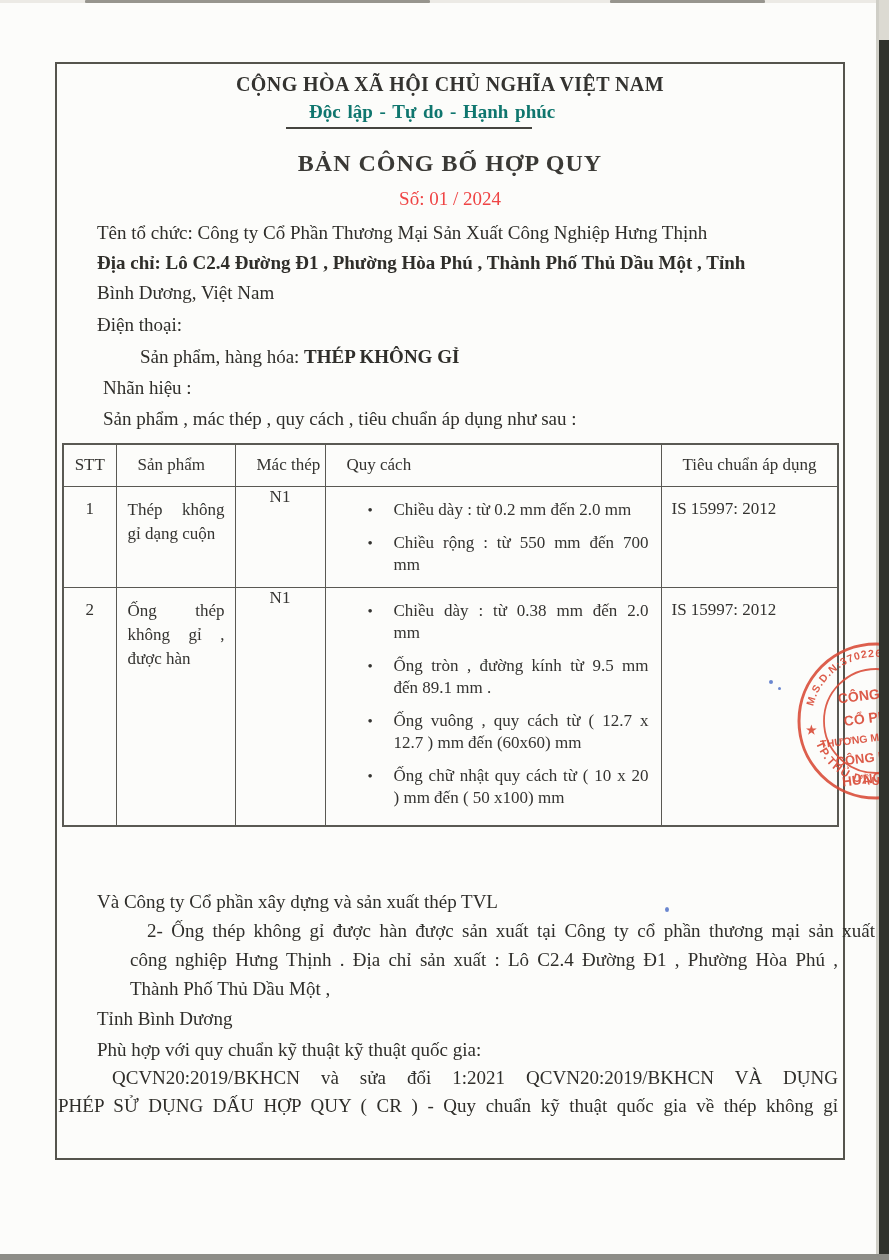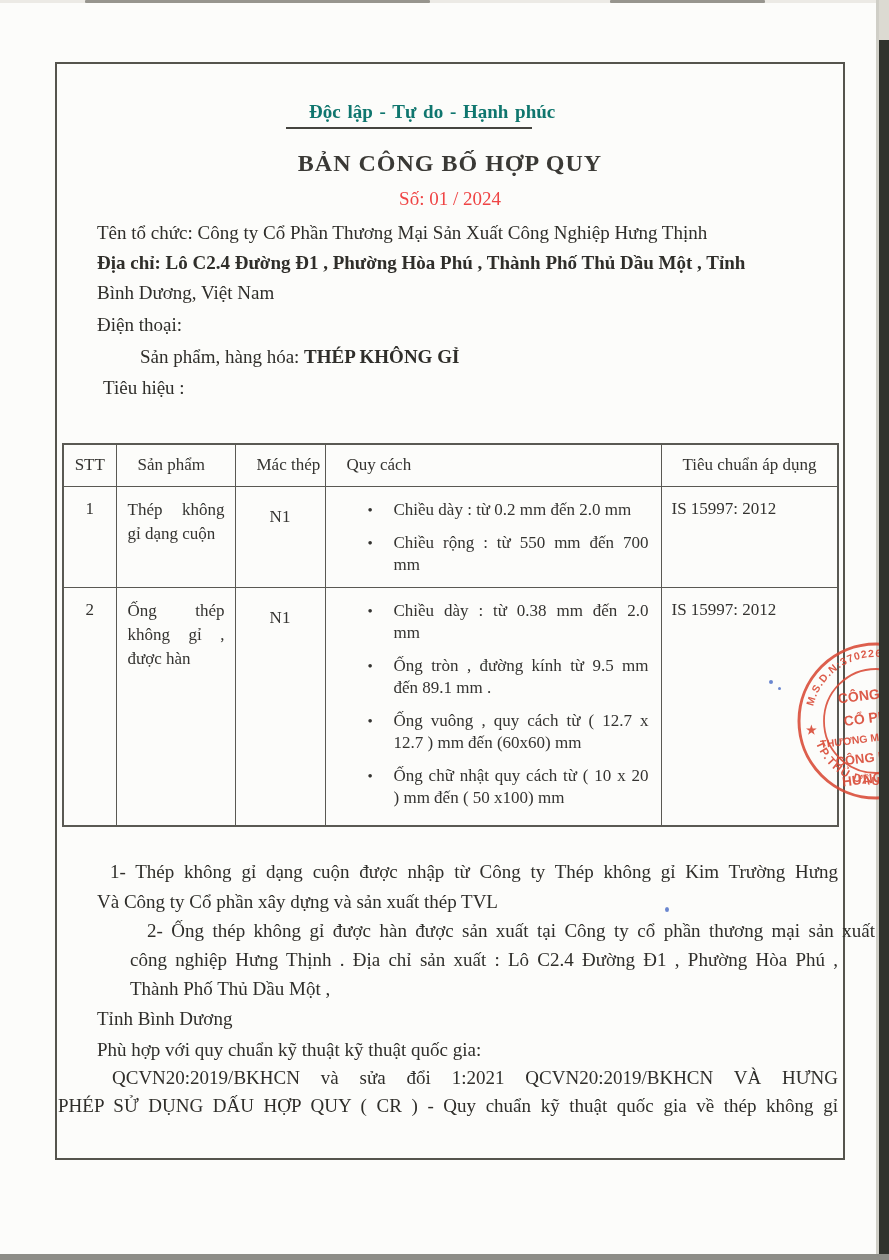--- a/index.html
+++ b/index.html
@@ -38,21 +38,21 @@
   table.spec,table.spec td,table.spec th{border:1.5px solid #5a5953;}
   table.spec{border-width:2px;}
   th,td{vertical-align:top;padding:0;font-weight:normal;text-align:left;}
   tr.hdr{height:42px;}
   tr.r1{height:95px;}
   tr.r2{height:239px;}
   tr.hdr th{vertical-align:middle;padding-left:21px;}
   tr.hdr th.c-stt{padding-left:0;text-align:center;}
   td.stt{text-align:center;padding-top:12px;}
   td.prod{padding:11px 10px 0 11px;}
-  td.grade{text-align:center;padding-top:20px;margin-top:8px;}
+  td.grade{text-align:center;padding-top:0;margin-top:8px;}
   td.quycach{padding:12px 12px 0 42px;}
   td.std{padding:12px 6px 0 10px;}
   .pl{line-height:24px;text-align:justify;}
   .pl.j{text-align-last:justify;}
   .spec-item{display:flex;margin-bottom:11px;}
   .spec-bullet{width:26px;flex:none;font-size:15px;line-height:22px;}
   .spec-lines{flex:1;min-width:0;}
   .sl{line-height:22px;text-align:justify;}
   .sl.j{text-align-last:justify;}
 
@@ -75,32 +75,34 @@
 <body>
 
 <div class="page">
 
   <div class="top-hairline"></div>
   <div class="top-mark m1"></div>
   <div class="top-mark m2"></div>
 
   <div class="border-box">
 
+    <div class="center national">CỘNG HÒA XÃ HỘI CHỦ NGHĨA VIỆT NAM</div>
     <div class="motto">Độc lập - Tự do - Hạnh phúc</div>
     <div class="motto-underline"></div>
 
     <div class="center doc-title">BẢN CÔNG BỐ HỢP QUY</div>
     <div class="center doc-number">Số: 01 / 2024</div>
 
     <div class="iline il1">Tên tổ chức: Công ty Cổ Phần Thương Mại Sản Xuất Công Nghiệp Hưng Thịnh</div>
     <div class="iline il2">Địa chỉ: Lô C2.4 Đường Đ1 , Phường Hòa Phú , Thành Phố Thủ Dầu Một , Tỉnh</div>
     <div class="iline il3">Bình Dương, Việt Nam</div>
     <div class="iline il4">Điện thoại:</div>
     <div class="iline il5"><span>Sản phẩm, hàng hóa: </span><span class="bold">THÉP KHÔNG GỈ</span></div>
-    <div class="iline il6">Tiêu hiệu :</div>
+    <div class="iline il6">Nhãn hiệu :</div>
+    <div class="iline il7">Sản phẩm , mác thép , quy cách , tiêu chuẩn áp dụng như sau :</div>
 
     <table class="spec">
       <colgroup>
           <col style="width:53px">
           <col style="width:119px">
           <col style="width:90px">
           <col style="width:336px">
           <col style="width:177px">
         </colgroup>
       <tbody>
@@ -171,28 +173,27 @@
                   <div class="sl j">Ống chữ nhật quy cách từ ( 10 x 20</div>
                   <div class="sl">) mm đến ( 50 x100) mm</div>
                 </div>
               </div>
             </td>
         <td class="std">IS 15997: 2012</td>
       </tr>
     </tbody>
       </table>
 
-    <div class="note jst n0">1- Thép không gỉ dạng cuộn được nhập từ Công ty Thép không gỉ Kim Trường Hưng</div>
     <div class="note n1">Và Công ty Cổ phần xây dựng và sản xuất thép TVL</div>
     <div class="note jst n2">2- Ống thép không gỉ được hàn được sản xuất tại Công ty cổ phần thương mại sản xuất</div>
     <div class="note jst n3">công nghiệp Hưng Thịnh . Địa chỉ sản xuất : Lô C2.4 Đường Đ1 , Phường Hòa Phú ,</div>
     <div class="note n4">Thành Phố Thủ Dầu Một ,</div>
     <div class="note n5">Tỉnh Bình Dương</div>
     <div class="note n6">Phù hợp với quy chuẩn kỹ thuật kỹ thuật quốc gia:</div>
-    <div class="note jst n7">QCVN20:2019/BKHCN  và  sửa  đổi  1:2021  QCVN20:2019/BKHCN  VÀ  HƯNG</div>
+    <div class="note jst n7">QCVN20:2019/BKHCN  và  sửa  đổi  1:2021  QCVN20:2019/BKHCN  VÀ  DỤNG</div>
     <div class="note jst n8">PHÉP SỬ DỤNG DẤU HỢP QUY ( CR ) -  Quy chuẩn kỹ thuật quốc gia về thép không gỉ</div>
   </div>
 
   <svg class="stamp-svg" width="119" height="215" viewBox="0 0 119 215">
     <g fill="none" stroke="#d94a36" opacity="0.88">
       <circle cx="106" cy="106" r="77" stroke-width="3"></circle>
       <circle cx="106" cy="106" r="52" stroke-width="1.8"></circle>
     </g>
     <defs>
       <path id="arcTop" d="M 43.2 91.5 A 64.5 64.5 0 0 1 170.2 100.4"></path>

